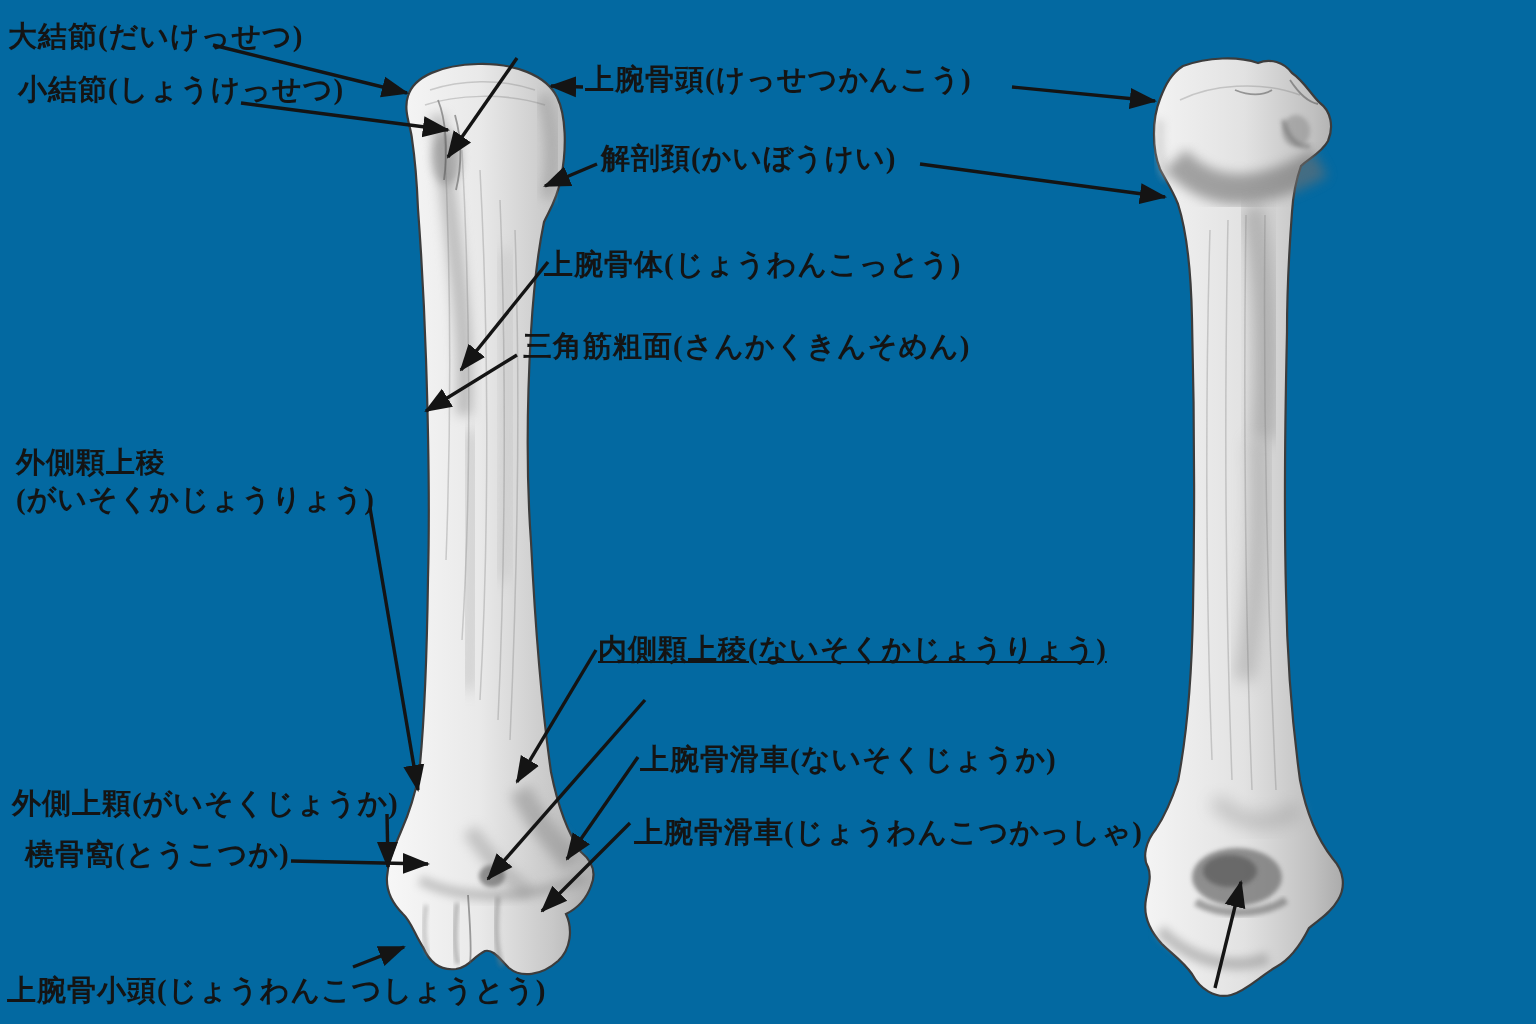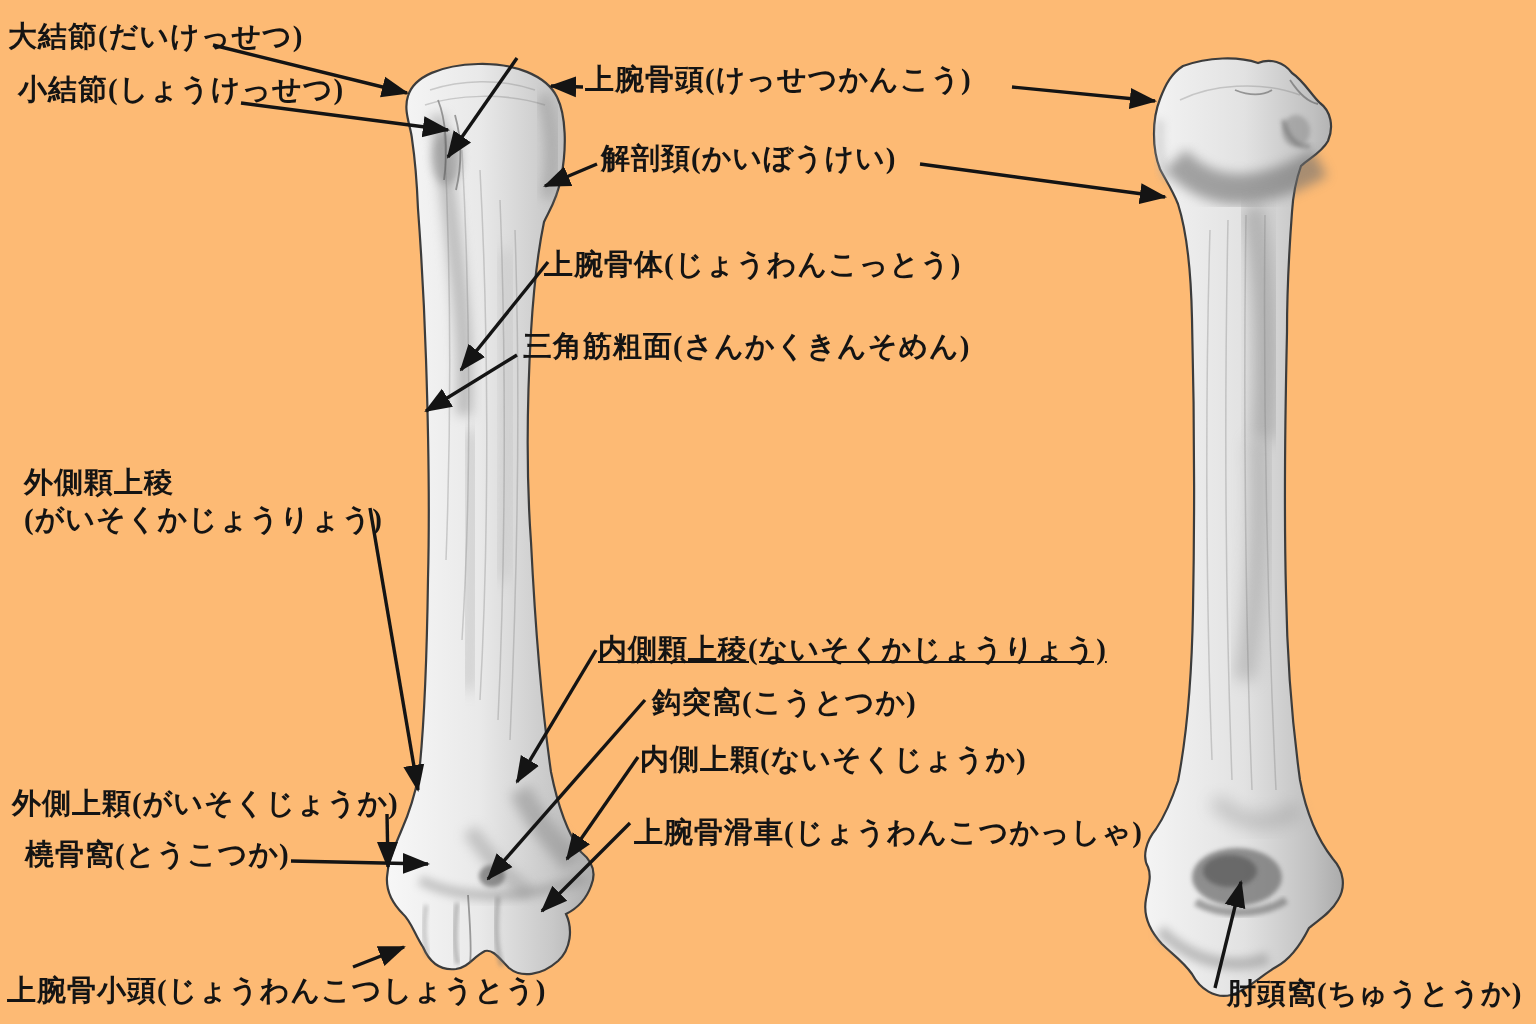--- a/index.html
+++ b/index.html
@@ -1,17 +1,17 @@
 <!DOCTYPE html>
 <html><head>
 <meta charset="utf-8">
 <style>
   html,body{margin:0;padding:0;background:#ffffff;}
   .stage{
-    position:relative;width:1536px;height:1024px;background:#fdba74;overflow:hidden;
+    position:relative;width:1536px;height:1024px;background:#0369a1;overflow:hidden;
     font-family:"Liberation Serif","DejaVu Serif",serif;
   }
   svg.scene{position:absolute;left:0;top:0;width:1536px;height:1024px;}
   .lbl{
     position:absolute;font-weight:700;font-size:29px;line-height:37px;
     letter-spacing:1px;color:#141414;white-space:pre;
   }
   .arrow{stroke:#141414;stroke-width:3.4;fill:none;}
   .outline{fill-rule:evenodd;stroke:#3c3c3c;stroke-width:2.2;}
   .tex{fill:none;stroke:#7a7a7a;stroke-opacity:.32;stroke-width:1.5;}
@@ -184,24 +184,22 @@
       <line class="arrow" marker-end="url(#ah)" x1="1215" y1="988" x2="1241" y2="882"></line>
     </g>
   </svg>
 
   <div class="lbl" style="left: 8px; top: 18px;">大結節(だいけっせつ)</div>
   <div class="lbl" style="left: 18px; top: 71px;">小結節(しょうけっせつ)</div>
   <div class="lbl" style="left: 585px; top: 61px;">上腕骨頭(けっせつかんこう)</div>
   <div class="lbl" style="left: 601px; top: 140px;">解剖頚(かいぼうけい)</div>
   <div class="lbl" style="left: 544px; top: 246px;">上腕骨体(じょうわんこっとう)</div>
   <div class="lbl" style="left: 523px; top: 328px;">三角筋粗面(さんかくきんそめん)</div>
-  <div class="lbl" style="left: 24px; top: 444px; margin-top: 20px;">外側顆上稜
+  <div class="lbl" style="left: 16px; top: 444px;">外側顆上稜
 (がいそくかじょうりょう)</div>
   <div class="lbl" style="left: 598px; top: 631px; text-decoration: underline;">内側顆上稜(ないそくかじょうりょう)</div>
-  <div class="lbl" style="left: 652px; top: 684px;">鈎突窩(こうとつか)</div>
-  <div class="lbl" style="left: 640px; top: 741px;">内側上顆(ないそくじょうか)</div>
+  <div class="lbl" style="left: 640px; top: 741px;">上腕骨滑車(ないそくじょうか)</div>
   <div class="lbl" style="left: 12px; top: 785px;">外側上顆(がいそくじょうか)</div>
   <div class="lbl" style="left: 25px; top: 836px;">橈骨窩(とうこつか)</div>
   <div class="lbl" style="left: 634px; top: 814px;">上腕骨滑車(じょうわんこつかっしゃ)</div>
   <div class="lbl" style="left: 7px; top: 972px;">上腕骨小頭(じょうわんこつしょうとう)</div>
-  <div class="lbl" style="left: 1227px; top: 975px;">肘頭窩(ちゅうとうか)</div>
 
 </div>
 
 </body></html>

